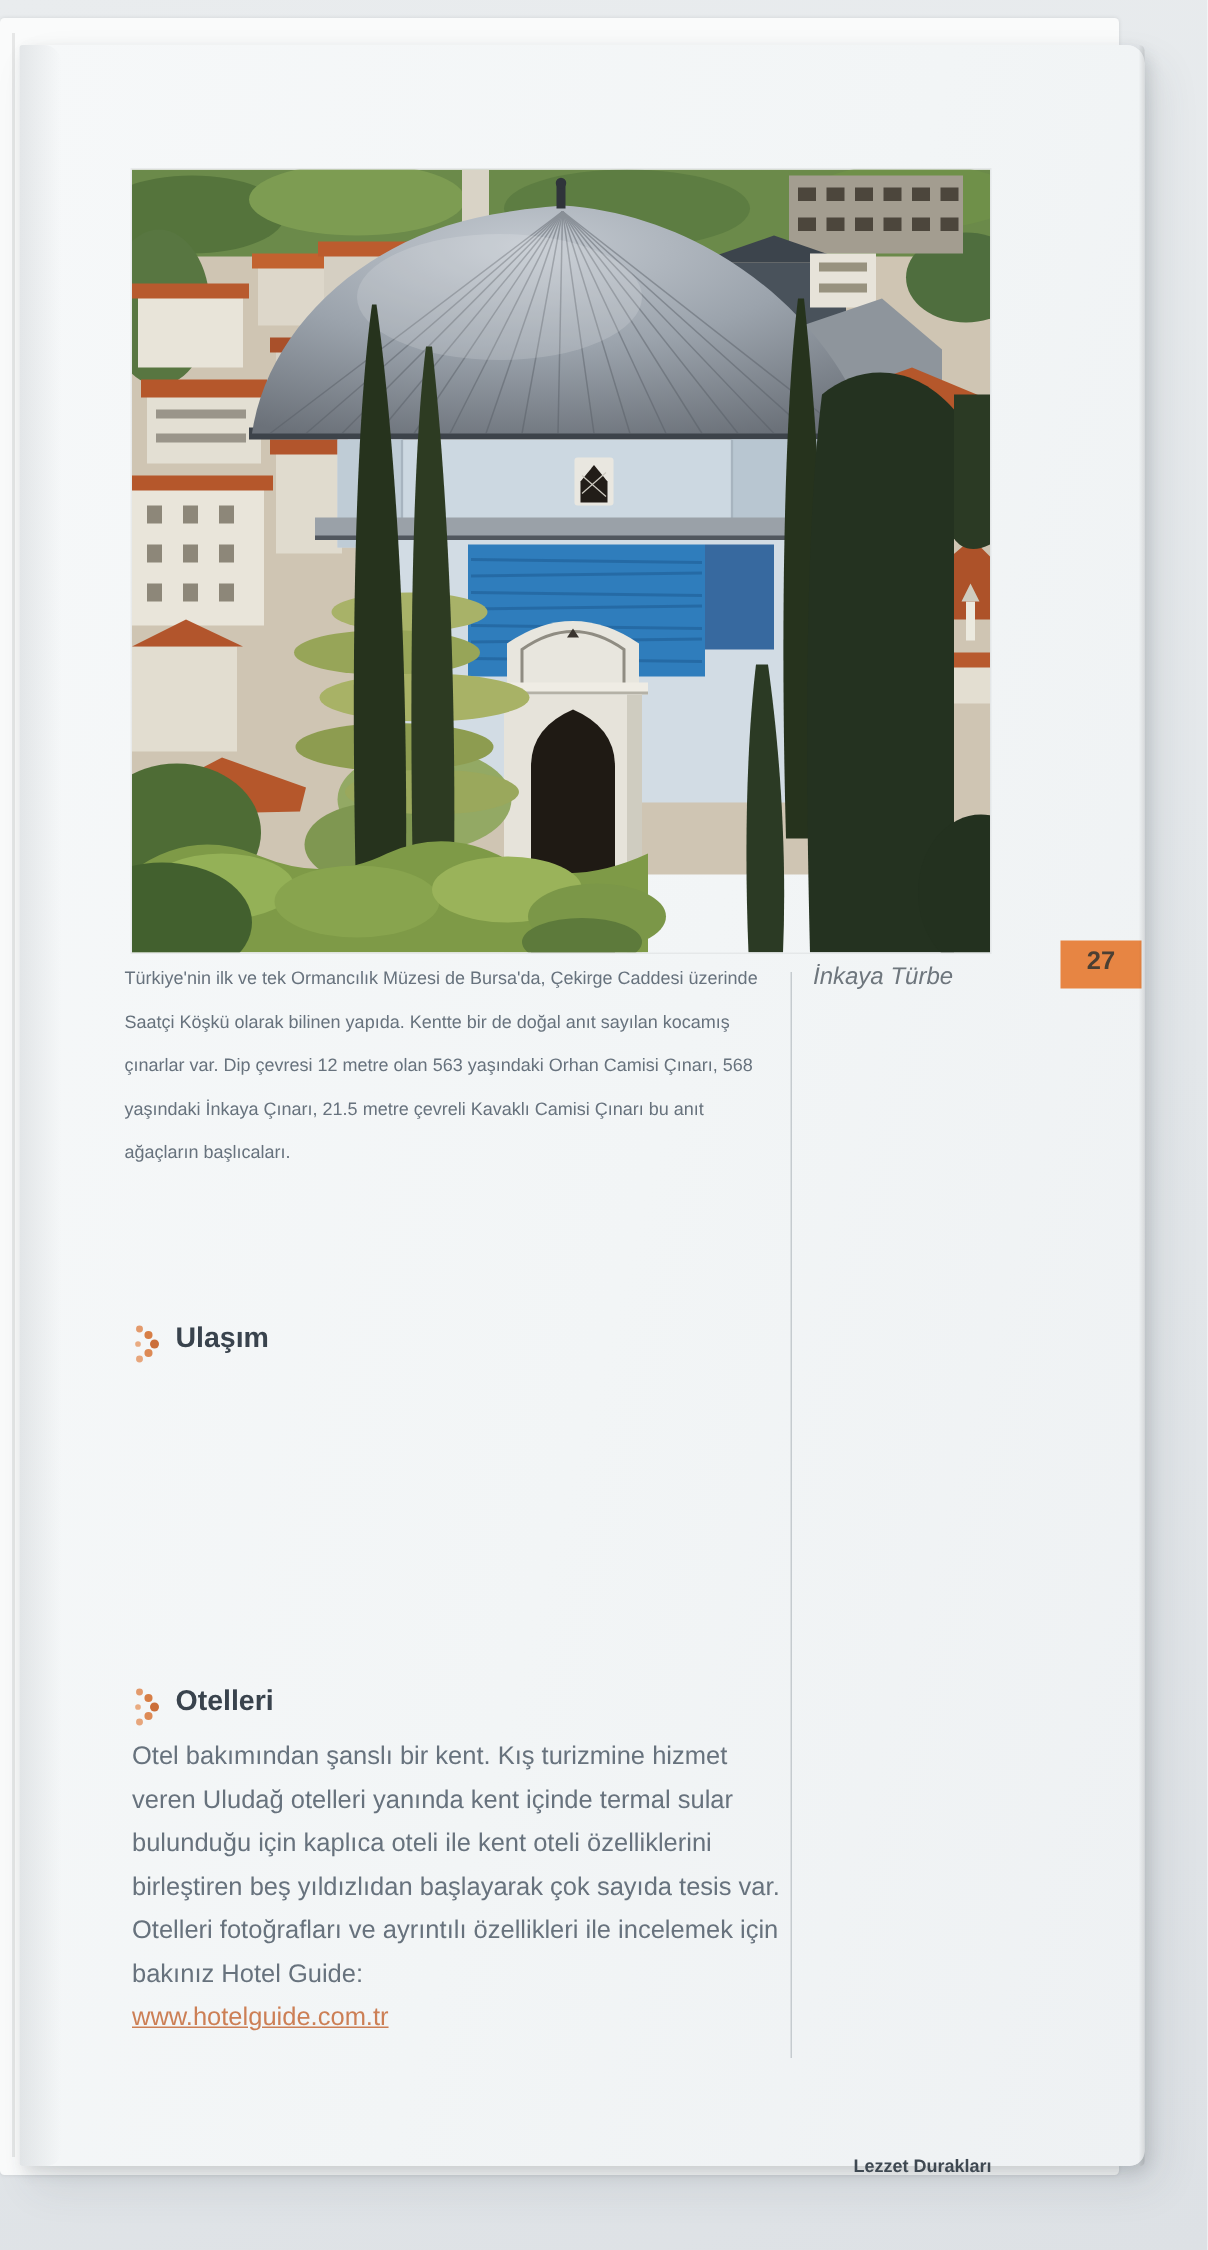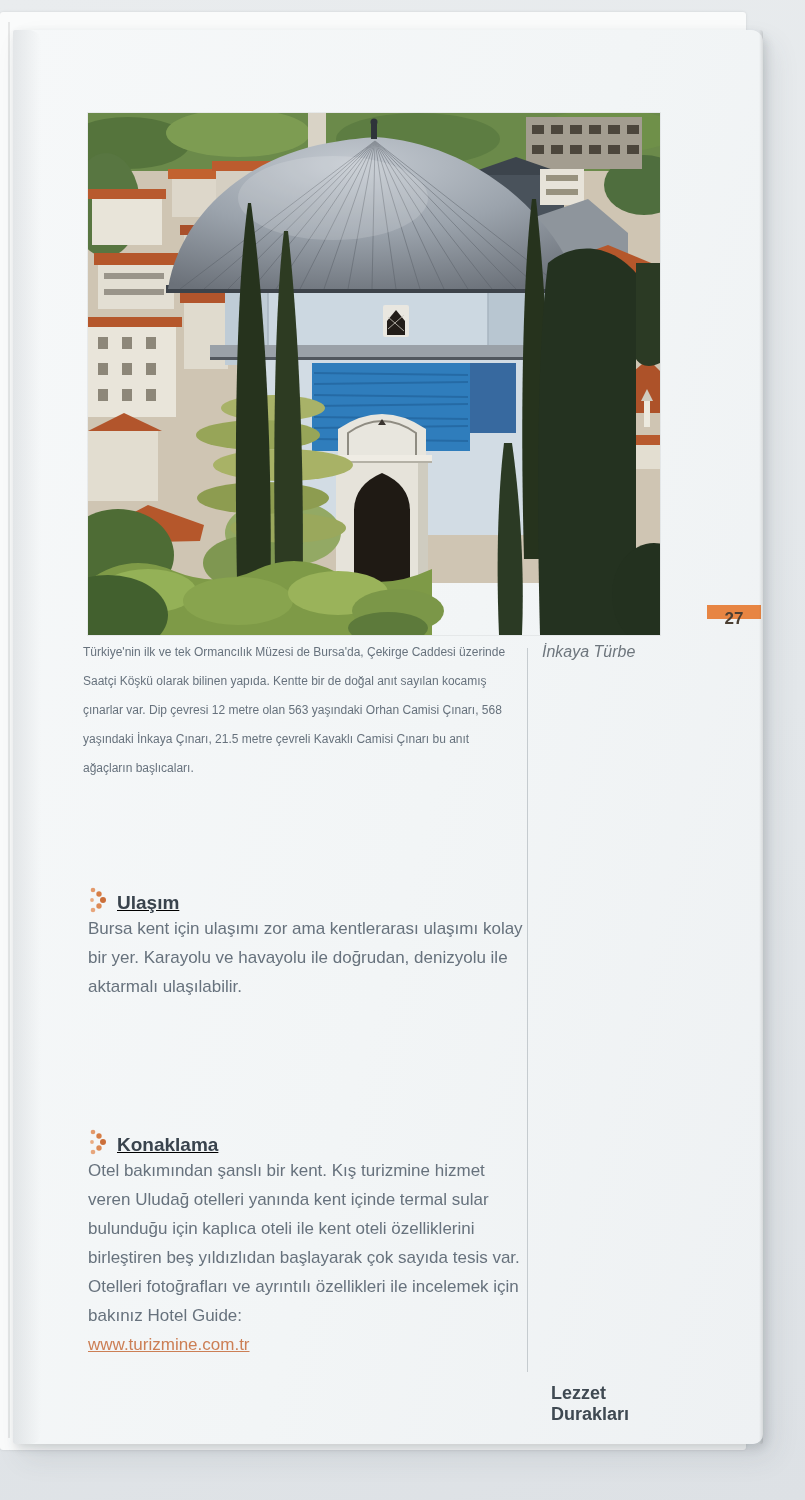--- a/index.html
+++ b/index.html
@@ -32,21 +32,21 @@
     content:"";position:absolute;right:0;top:0;bottom:0;width:4px;
     background:linear-gradient(to left,rgba(0,0,0,.10),rgba(0,0,0,0));
     border-radius:inherit;pointer-events:none;
   }
   .photo{
     position:absolute;left:75px;top:83px;width:572px;height:522px;
     overflow:hidden;outline:1px solid rgba(0,0,0,.05);
   }
   .photo svg{display:block;}
   .pagenum{
-    position:absolute;left:694px;top:575px;width:54px;height:14px;
+    position:absolute;left:694px;top:597px;width:54px;height:32px;
     background:#E78543;color:#4B3F33;font-size:17px;font-weight:bold;
     text-align:center;line-height:28px;
   }
   .watermark{
     position:absolute;left:452px;top:690px;
     font-family:"DejaVu Serif",serif;font-weight:bold;font-size:86px;
     color:rgba(255,255,255,.55);letter-spacing:3px;pointer-events:none;
   }
   .caption{
     position:absolute;left:529px;top:613px;width:190px;
@@ -56,31 +56,31 @@
     position:absolute;left:514px;top:618px;width:1px;height:724px;
     background:#c5cbcf;
   }
   .intro{
     position:absolute;left:70px;top:608px;width:436px;
     font-size:12px;line-height:29px;color:#67727D;
   }
   .section{position:absolute;left:75px;width:438px;}
   .s1{top:852px;}
   .s2{top:1094px;}
-  .sec-head{display:flex;align-items:flex-end;gap:9px;height:32px;text-decoration:underline;}
+  .sec-head{display:flex;align-items:flex-start;gap:9px;height:32px;}
   .sec-title{font-size:19px;font-weight:bold;color:#39434D;}
   .dots{display:inline-block;width:20px;height:28px;}
   .section p{margin:0;font-size:17px;line-height:29px;color:#67727D;}
   .link{
     display:inline-block;font-size:17px;line-height:29px;
     color:#CC7F55;text-decoration:underline;text-decoration-thickness:1px;
   }
   .footer{
-    position:absolute;left:538px;top:1353px;width:110px;
-    font-size:18px;font-weight:bold;color:#3F4952;
+    position:absolute;left:538px;top:1407px;width:110px;text-align:right;
+    font-size:12px;font-weight:bold;color:#3F4952;
   }
 </style>
 </head>
 <body>
 
 <div class="scan">
   <div class="under-pages"></div>
   <div class="spine-line"></div>
 
   <div class="page">
@@ -290,37 +290,36 @@
             <circle cx="5" cy="4" r="2.3" fill="#e39a6c"></circle>
             <circle cx="11" cy="8" r="2.7" fill="#d77e46"></circle>
             <circle cx="15" cy="14" r="3.0" fill="#cb6f3a"></circle>
             <circle cx="11" cy="20" r="2.7" fill="#dd8a55"></circle>
             <circle cx="5" cy="24" r="2.3" fill="#e7a67c"></circle>
             <circle cx="4" cy="14" r="1.9" fill="#e9ab81"></circle>
           </svg>
         </span>
         <span class="sec-title">Ulaşım</span>
       </div>
-      <p>Bursa kent için ulaşımı zor ama kentlerarası ulaşımı kolay bir yer.  Karayolu ve havayolu ile doğrudan, denizyolu ile aktarmalı ulaşılabilir.</p>
     </div>
 
     <div class="section s2">
       <div class="sec-head">
         <span class="dots">
           <svg width="20" height="28" viewBox="0 0 20 28" xmlns="http://www.w3.org/2000/svg">
             <circle cx="5" cy="4" r="2.3" fill="#e39a6c"></circle>
             <circle cx="11" cy="8" r="2.7" fill="#d77e46"></circle>
             <circle cx="15" cy="14" r="3.0" fill="#cb6f3a"></circle>
             <circle cx="11" cy="20" r="2.7" fill="#dd8a55"></circle>
             <circle cx="5" cy="24" r="2.3" fill="#e7a67c"></circle>
             <circle cx="4" cy="14" r="1.9" fill="#e9ab81"></circle>
           </svg>
         </span>
-        <span class="sec-title">Konaklama</span>
+        <span class="sec-title">Otelleri</span>
       </div>
       <p>Otel bakımından şanslı bir kent. Kış turizmine hizmet veren Uludağ otelleri yanında kent içinde termal sular bulunduğu için kaplıca oteli ile kent oteli özelliklerini birleştiren beş yıldızlıdan başlayarak çok sayıda tesis var. Otelleri fotoğrafları ve ayrıntılı özellikleri ile incelemek için bakınız Hotel Guide:</p>
-      <a class="link" href="#">www.turizmine.com.tr</a>
+      <a class="link" href="#">www.hotelguide.com.tr</a>
     </div>
 
     <div class="footer">Lezzet Durakları</div>
 
   </div>
 </div>
 
 </body></html>

